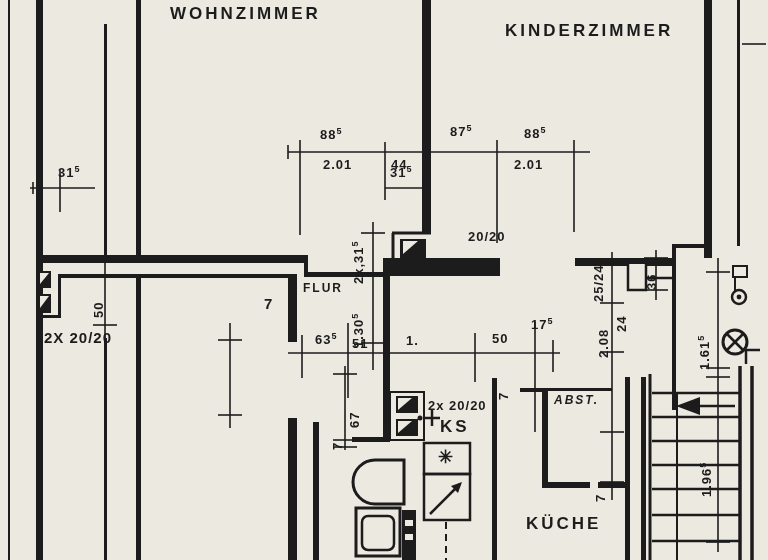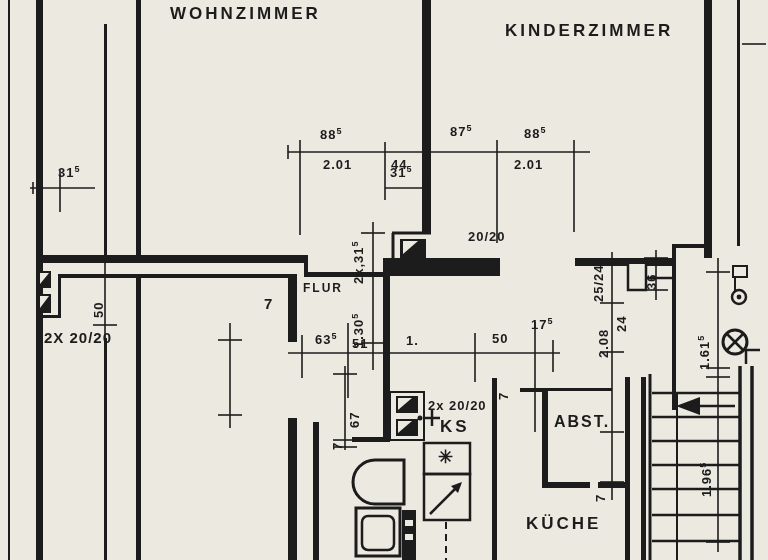--- a/index.html
+++ b/index.html
@@ -227,21 +227,21 @@
         <line x1="727" y1="334" x2="743" y2="350" stroke-width="2.5"></line>
         <line x1="743" y1="334" x2="727" y2="350" stroke-width="2.5"></line>
       </g>
     </g>
   </svg>
 
   <div class="lbl room" style="left:505px;top:22px;">KINDERZIMMER</div>
   <div class="lbl room" style="left:170px;top:5px;">WOHNZIMMER</div>
   <div class="lbl" style="left:303px;top:282px;font-size:12px;letter-spacing:2px;">FLUR</div>
   <div class="lbl room" style="left:526px;top:515px;">KÜCHE</div>
-  <div class="lbl" style="left:554px;top:414px;font-size:16px;letter-spacing:2px;">ABST.</div>
+  <div class="lbl" style="left:554px;top:394px;font-size:12px;letter-spacing:2px;font-style:italic;">ABST.</div>
   <div class="lbl room" style="left:440px;top:418px;">KS</div>
 
   <div class="lbl small" style="left:58px;top:166px;"><span>31</span><sup>5</sup></div>
   <div class="lbl small" style="left:320px;top:128px;"><span>88</span><sup>5</sup></div>
   <div class="lbl small" style="left:323px;top:158px;"><span>2.01</span><sup></sup></div>
   <div class="lbl small" style="left:391px;top:130px;margin-top:28px;"><span>44</span><sup></sup></div>
   <div class="lbl small" style="left:390px;top:166px;"><span>31</span><sup>5</sup></div>
   <div class="lbl small" style="left:450px;top:125px;"><span>87</span><sup>5</sup></div>
   <div class="lbl small" style="left:524px;top:127px;"><span>88</span><sup>5</sup></div>
   <div class="lbl small" style="left:514px;top:158px;"><span>2.01</span><sup></sup></div>

